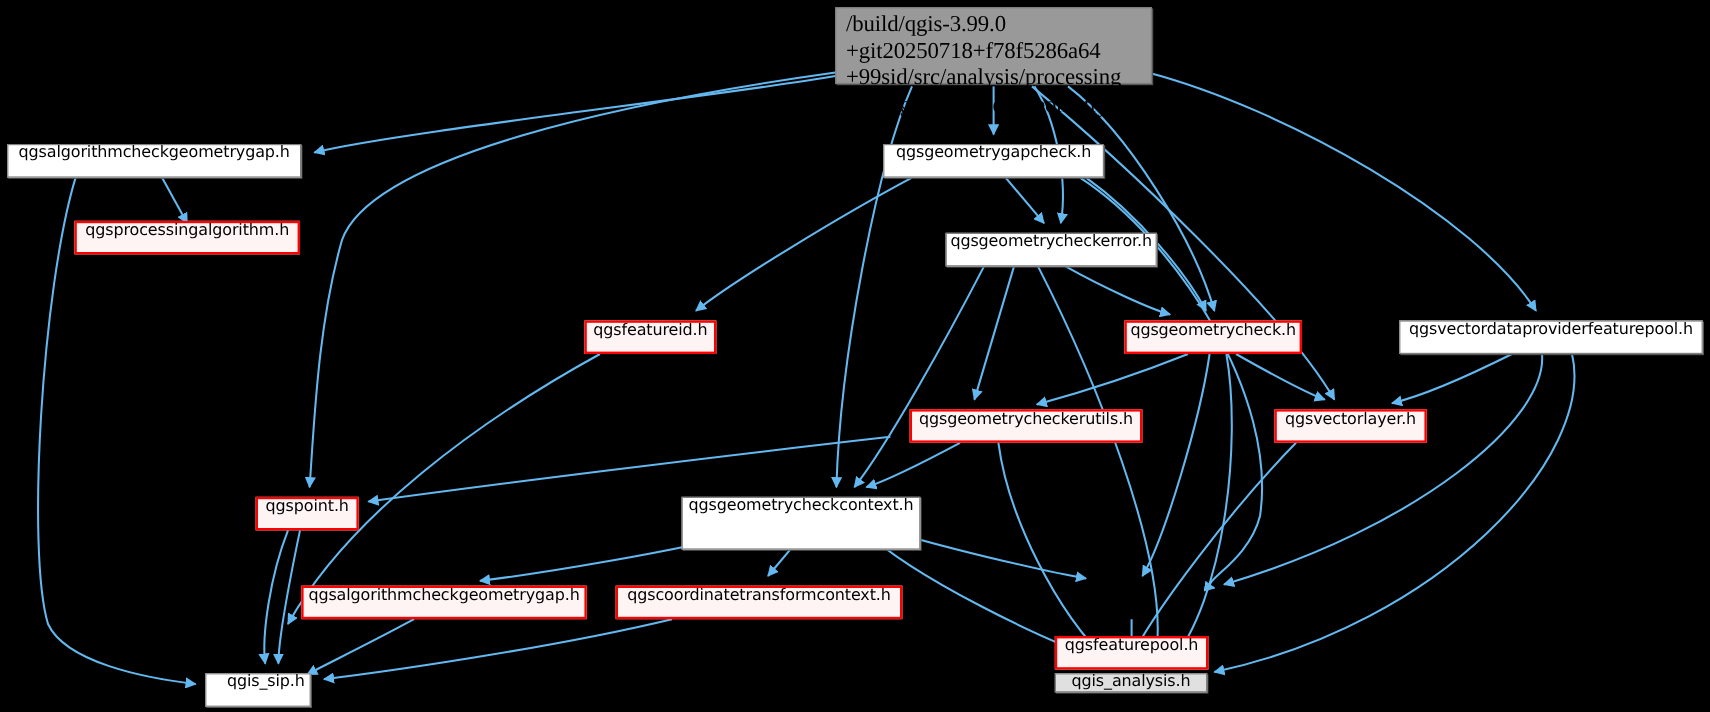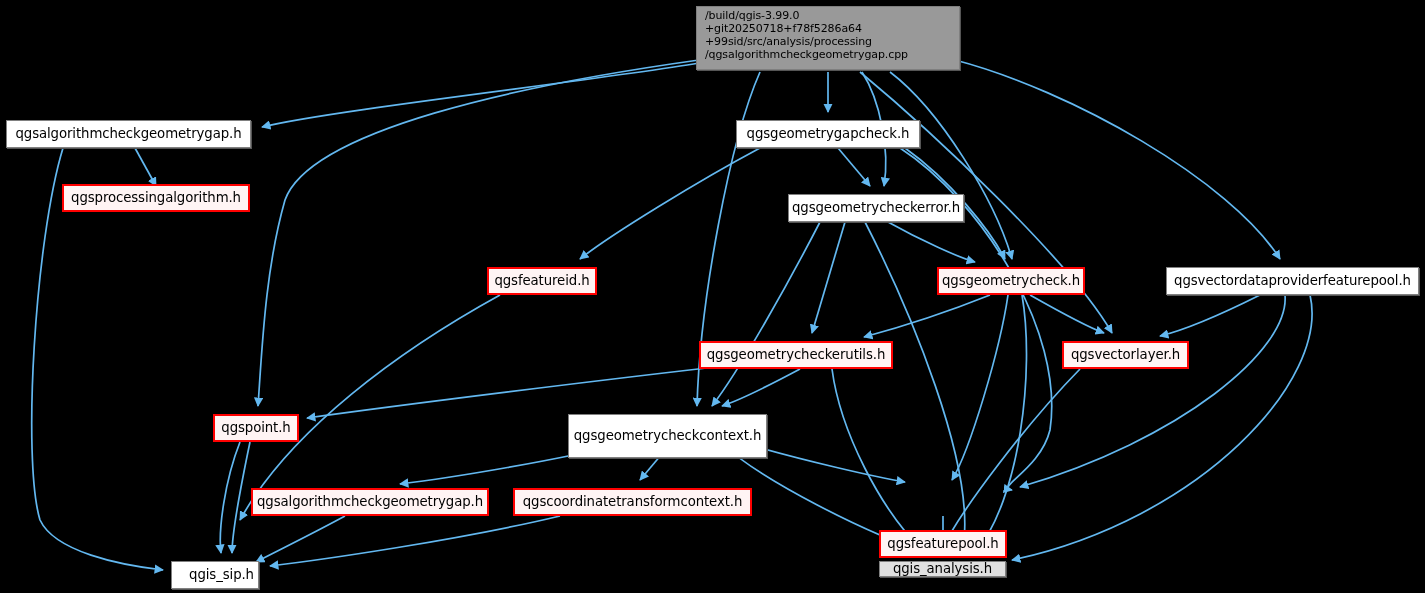--- a/index.html
+++ b/index.html
@@ -19,21 +19,20 @@
     position: absolute;
     left: 0;
     top: 0;
     width: 1425px;
     height: 593px;
   }
   .node {
     position: absolute;
     box-sizing: border-box;
     display: flex;
-    align-items: center;
     justify-content: center;
     white-space: pre;
     line-height: 1.12;
     font-size: 13.3px;
     color: #000000;
     letter-spacing: -0.1px;
   }
   .node-root {
     background: #999999;
     border: 1px solid #7f7f7f;
@@ -110,32 +109,32 @@
         <path d="M 250,442 C 240,490 232,535 232,553" fill="none" stroke="#63b8f0" stroke-width="1.7" marker-end="url(#arrow)"></path>
         <path d="M 345,516 C 310,535 275,552 256,562" fill="none" stroke="#63b8f0" stroke-width="1.7" marker-end="url(#arrow)"></path>
         <path d="M 560,516 C 460,540 320,560 270,566" fill="none" stroke="#63b8f0" stroke-width="1.7" marker-end="url(#arrow)"></path>
         <path d="M 943,516 L 943,553" fill="none" stroke="#63b8f0" stroke-width="1.7" marker-end="url(#arrow)"></path>
         <path d="M 1080,369 C 1030,420 960,510 940,553" fill="none" stroke="#63b8f0" stroke-width="1.7" marker-end="url(#arrow)"></path>
         <path d="M 500,295 C 400,350 290,430 240,520" fill="none" stroke="#63b8f0" stroke-width="1.7" marker-end="url(#arrow)"></path>
       </g>
   </svg>
 
   <div id="nodes-group">
-      <div class="node node-root" style="left: 696px; top: 6px; width: 264px; height: 64px;"><span style="font-size: 11px;">/build/qgis-3.99.0
+      <div class="node node-root" style="left: 696px; top: 6px; width: 264px; height: 64px;"><span style="font-size: 19px; font-family: Liberation Serif, serif;">/build/qgis-3.99.0
 +git20250718+f78f5286a64
 +99sid/src/analysis/processing
 /qgsalgorithmcheckgeometrygap.cpp</span></div>
       <div class="node node-plain" style="left: 6px; top: 120px; width: 245px; height: 28px;"><span>qgsalgorithmcheckgeometrygap.h</span></div>
       <div class="node node-red" style="left: 62px; top: 184px; width: 188px; height: 28px;"><span>qgsprocessingalgorithm.h</span></div>
       <div class="node node-plain" style="left: 736px; top: 120px; width: 184px; height: 28px;"><span>qgsgeometrygapcheck.h</span></div>
       <div class="node node-plain" style="left: 788px; top: 194px; width: 176px; height: 28px;"><span>qgsgeometrycheckerror.h</span></div>
       <div class="node node-red" style="left: 487px; top: 267px; width: 110px; height: 28px;"><span>qgsfeatureid.h</span></div>
       <div class="node node-red" style="left: 937px; top: 267px; width: 148px; height: 28px;"><span>qgsgeometrycheck.h</span></div>
       <div class="node node-plain" style="left: 1166px; top: 267px; width: 253px; height: 28px;"><span>qgsvectordataproviderfeaturepool.h</span></div>
-      <div class="node node-red" style="left: 699px; top: 341px; width: 194px; height: 28px;"><span>qgsgeometrycheckerutils.h</span></div>
+      <div class="node node-red" style="left: 758px; top: 341px; width: 194px; height: 28px;"><span>qgsgeometrycheckerutils.h</span></div>
       <div class="node node-red" style="left: 1062px; top: 341px; width: 127px; height: 28px;"><span>qgsvectorlayer.h</span></div>
       <div class="node node-red" style="left: 213px; top: 414px; width: 86px; height: 28px;"><span>qgspoint.h</span></div>
       <div class="node node-plain" style="left: 568px; top: 414px; width: 199px; height: 44px;"><span>qgsgeometrycheckcontext.h</span></div>
       <div class="node node-red" style="left: 251px; top: 488px; width: 238px; height: 28px;"><span>qgsalgorithmcheckgeometrygap.h</span></div>
       <div class="node node-red" style="left: 513px; top: 488px; width: 239px; height: 28px;"><span>qgscoordinatetransformcontext.h</span></div>
       <div class="node node-red" style="left: 879px; top: 488px; width: 128px; height: 28px; margin-top: 42px;"><span>qgsfeaturepool.h</span></div>
       <div class="node node-plain" style="left: 171px; top: 561px; width: 88px; height: 28px; padding-left: 21px;"><span>qgis_sip.h</span></div>
       <div class="node node-gray" style="left: 879px; top: 561px; width: 127px; height: 16px;"><span>qgis_analysis.h</span></div>
     </div>
 

